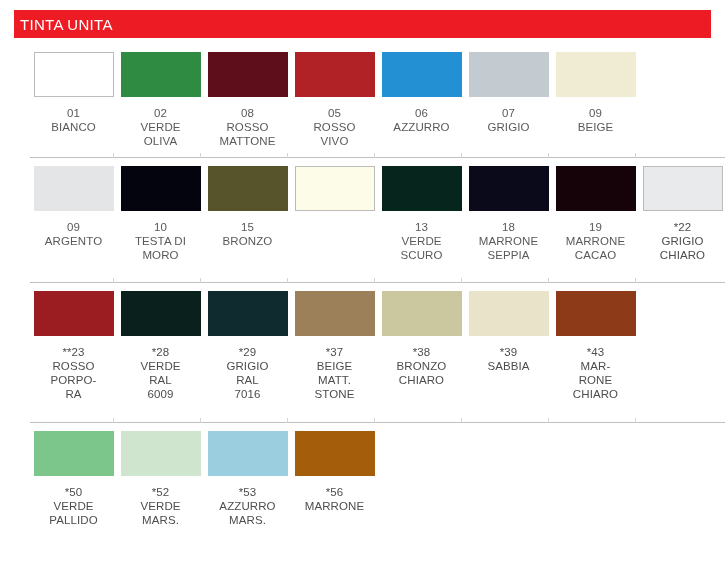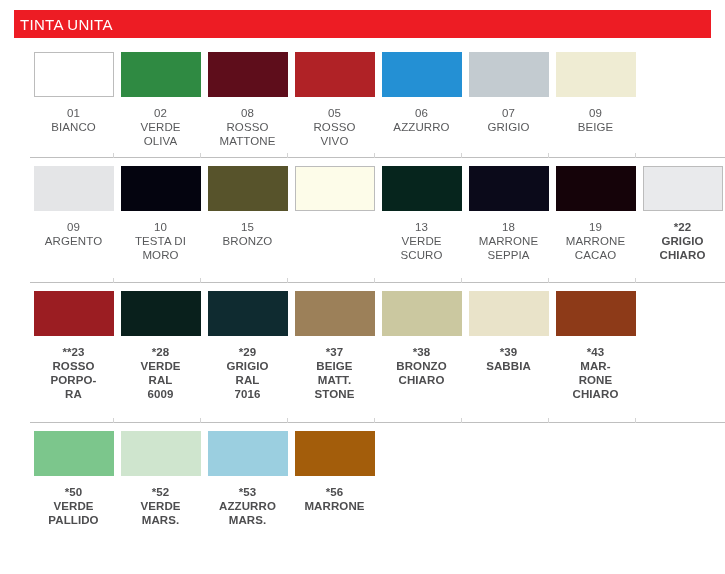--- a/index.html
+++ b/index.html
@@ -70,21 +70,21 @@
     margin-top: 9px;
     width: 80px;
     text-align: center;
     color: #58595b;
     font-size: 11.5px;
     line-height: 14px;
     letter-spacing: 0.1px;
     white-space: pre-line;
   }
   .cell-label.starred {
-    font-weight: bold;
+    font-weight: normal;
     color: #4d4d4f;
     text-align: center;
   }
   .row-divider {
     position: absolute;
     left: 14px;
     bottom: 0;
     width: 697px;
     height: 1px;
     background: #bfbfbf;

